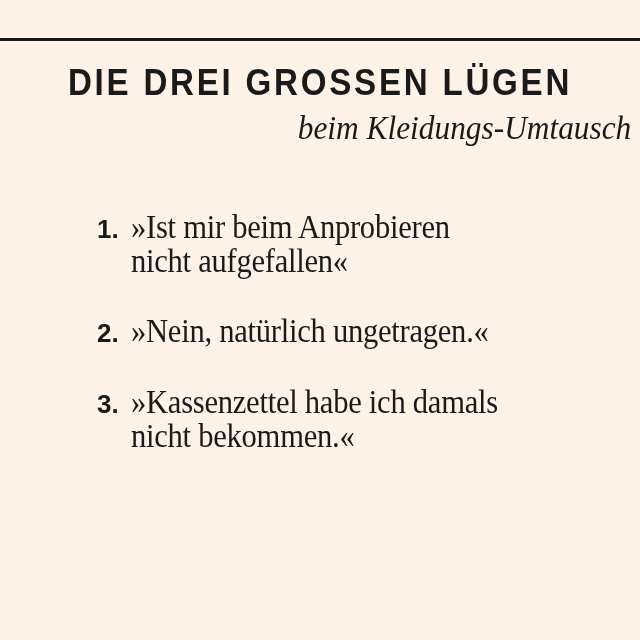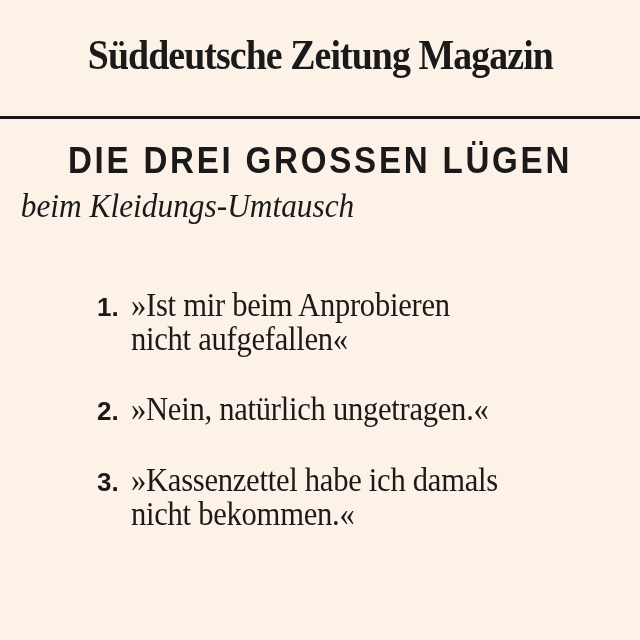--- a/index.html
+++ b/index.html
@@ -49,21 +49,21 @@
     font-weight: 700;
     font-size: 36px;
     line-height: 40px;
     letter-spacing: 3px;
     transform: scaleX(0.92);
     transform-origin: center;
     white-space: nowrap;
   }
   .subtitle-wrap {
     margin-top: 5px;
-    text-align: left;
+    text-align: right;
     margin-left: 12px;
   }
   .subtitle {
     display: inline-block;
     font-family: "Liberation Serif", serif;
     font-style: italic;
     font-weight: 400;
     font-size: 33px;
     line-height: 40px;
     transform: scaleX(0.95);
@@ -96,23 +96,20 @@
     transform: scaleX(0.9);
     transform-origin: left center;
     letter-spacing: -0.3px;
   }
 </style>
 </head>
 <body style="background: rgb(252, 242, 232); color: rgb(26, 26, 26);">
 
 <div class="card">
 
-  <div class="masthead-wrap">
-    <span class="masthead">Süddeutsche Zeitung Magazin</span>
-  </div>
 
   <hr class="rule">
 
   <div class="heading-wrap">
     <span class="heading">DIE DREI GROSSEN LÜGEN</span>
   </div>
 
   <div class="subtitle-wrap">
     <span class="subtitle">beim Kleidungs-Umtausch</span>
   </div>

